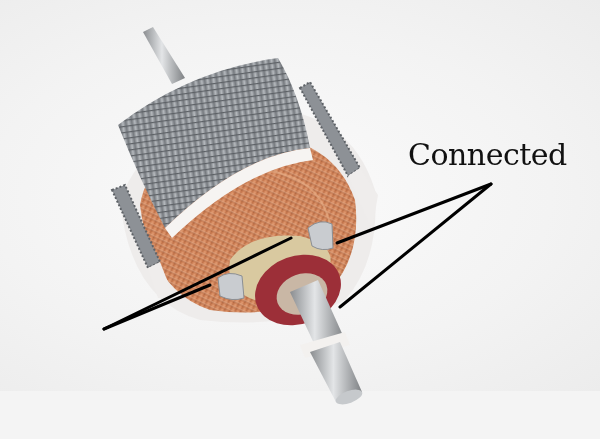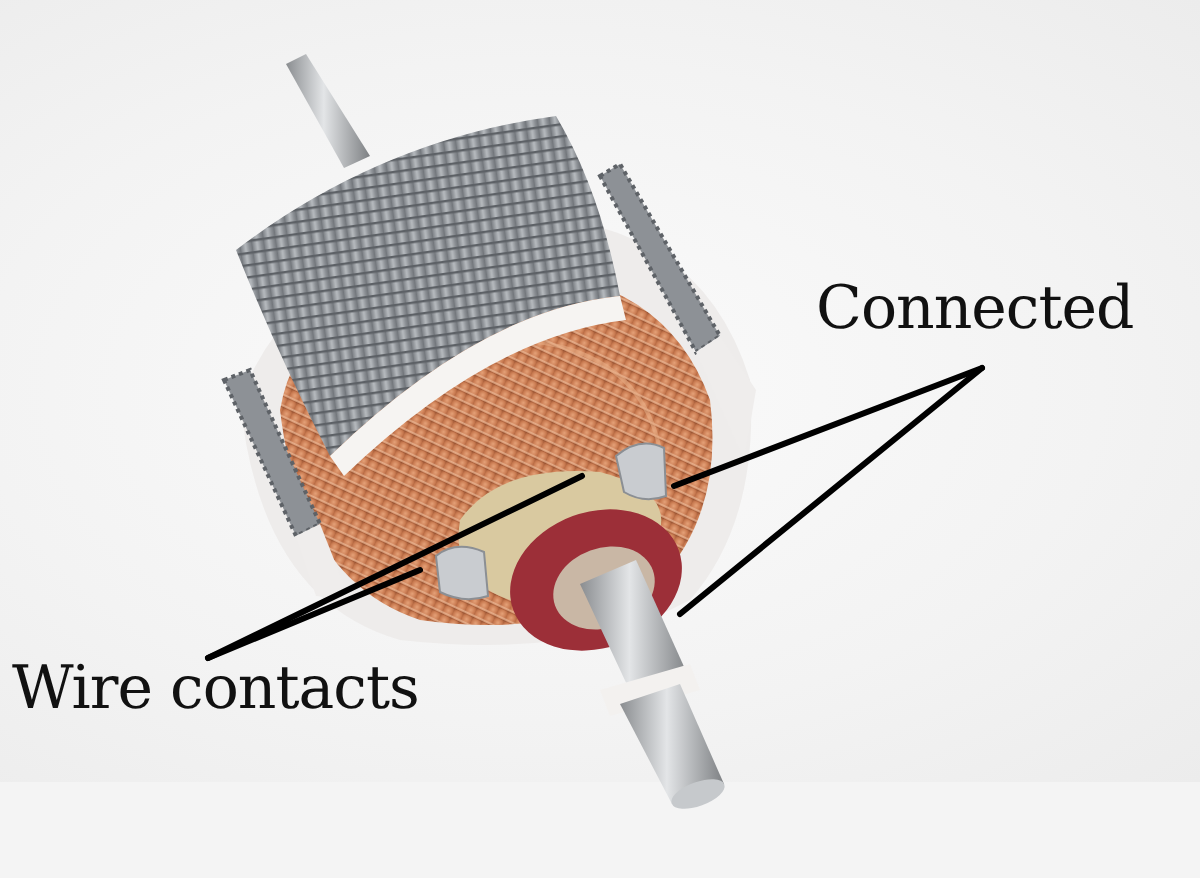--- a/index.html
+++ b/index.html
@@ -93,14 +93,13 @@
       <line x1="491" y1="184" x2="337" y2="243"></line>
       <line x1="491" y1="184" x2="340" y2="307"></line>
     </g>
     <g stroke="#000" stroke-width="3" stroke-linecap="round">
       <line x1="104" y1="329" x2="291" y2="238"></line>
       <line x1="104" y1="329" x2="210" y2="285"></line>
     </g>
   </svg>
 
   <div id="lbl-connected" class="label">Connected</div>
-  <div id="lbl-wire" class="label">Wire contacts</div>
 </div>
 
 </body></html>

